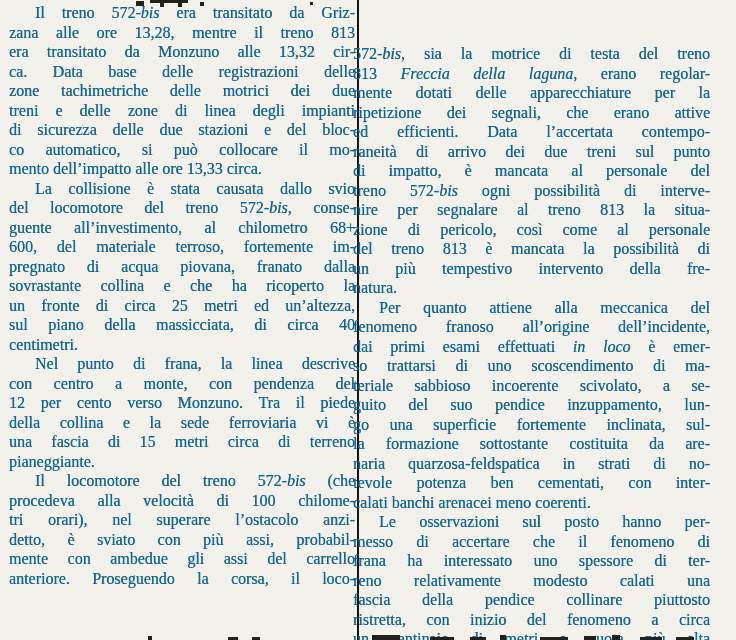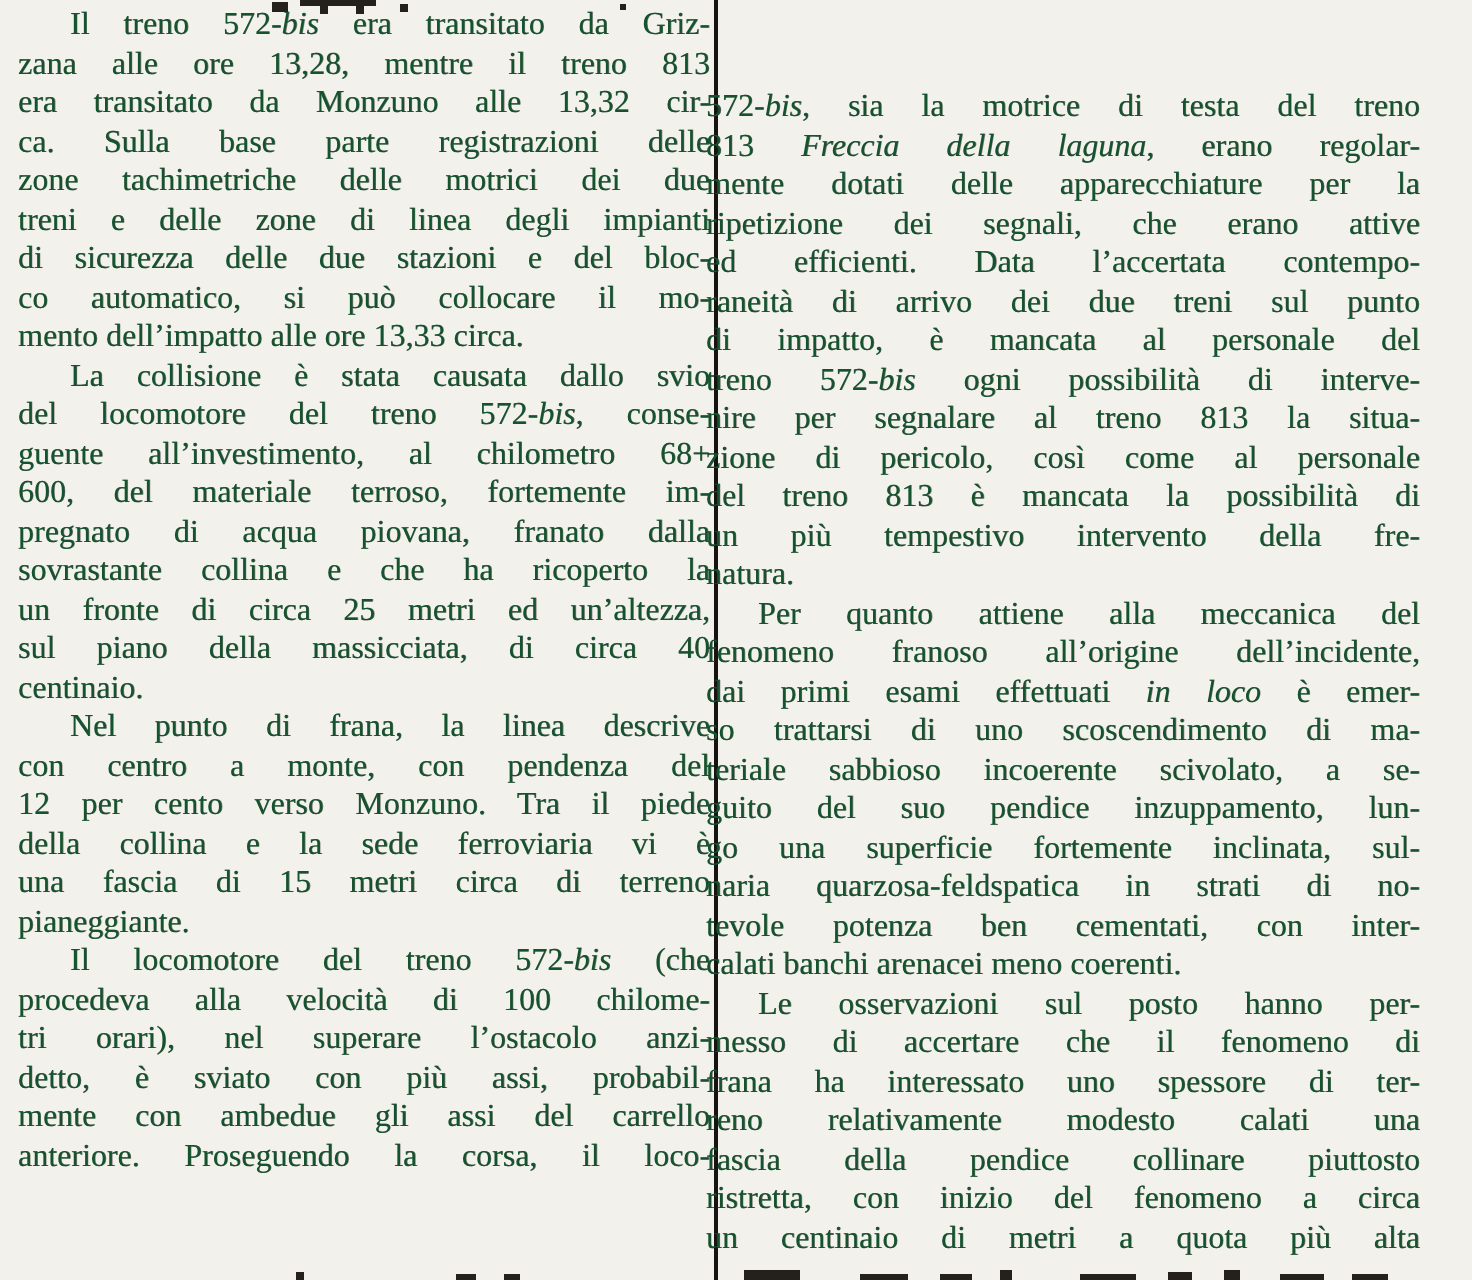--- a/index.html
+++ b/index.html
@@ -5,21 +5,21 @@
   html, body { margin: 0; padding: 0; }
   body {
     width: 736px; height: 640px;
     background: #e9e7e2;
     overflow: hidden;
   }
   .page {
     position: relative;
     width: 736px; height: 640px;
     background: #f2f1ec;
-    color: #14532d;
+    color: #0369a1;
     font-family: "Liberation Serif", "DejaVu Serif", serif;
   }
   .col { position: absolute; top: 3px; }
   .col-left  { left: 9px;  width: 346px; }
   .col-right { left: 353px; width: 357px; margin-top: 41px; }
   .line {
     height: 19.5px;
     line-height: 19.5px;
     font-size: 16px;
     text-align: justify;
@@ -50,35 +50,35 @@
   <div class="frag" style="left:178px;top:3px;width:4px;height:4px;"></div>
   <div class="frag" style="left:200px;top:2px;width:4px;height:4px;"></div>
   <div class="frag" style="left:310px;top:2px;width:3px;height:3px;"></div>
 
   <div class="divider"></div>
 
   <div class="col col-left">
       <div class="line ind"><span>Il treno 572-</span><span class="it">bis</span><span> era transitato da Griz-</span></div>
       <div class="line"><span>zana alle ore 13,28, mentre il treno 813</span></div>
       <div class="line"><span>era transitato da Monzuno alle 13,32 cir-</span></div>
-      <div class="line"><span>ca. Sulla base parte registrazioni delle</span></div>
+      <div class="line"><span>ca. Data base delle registrazioni delle</span></div>
       <div class="line"><span>zone tachimetriche delle motrici dei due</span></div>
       <div class="line"><span>treni e delle zone di linea degli impianti</span></div>
       <div class="line"><span>di sicurezza delle due stazioni e del bloc-</span></div>
       <div class="line"><span>co automatico, si può collocare il mo-</span></div>
       <div class="line end"><span>mento dell’impatto alle ore 13,33 circa.</span></div>
       <div class="line ind"><span>La collisione è stata causata dallo svio</span></div>
       <div class="line"><span>del locomotore del treno 572-</span><span class="it">bis</span><span>, conse-</span></div>
       <div class="line"><span>guente all’investimento, al chilometro 68+</span></div>
       <div class="line"><span>600, del materiale terroso, fortemente im-</span></div>
       <div class="line"><span>pregnato di acqua piovana, franato dalla</span></div>
       <div class="line"><span>sovrastante collina e che ha ricoperto la</span></div>
       <div class="line"><span>un fronte di circa 25 metri ed un’altezza,</span></div>
       <div class="line"><span>sul piano della massicciata, di circa 40</span></div>
-      <div class="line end"><span>centinaio.</span></div>
+      <div class="line end"><span>centimetri.</span></div>
       <div class="line ind"><span>Nel punto di frana, la linea descrive</span></div>
       <div class="line"><span>con centro a monte, con pendenza del</span></div>
       <div class="line"><span>12 per cento verso Monzuno. Tra il piede</span></div>
       <div class="line"><span>della collina e la sede ferroviaria vi è</span></div>
       <div class="line"><span>una fascia di 15 metri circa di terreno</span></div>
       <div class="line end"><span>pianeggiante.</span></div>
       <div class="line ind"><span>Il locomotore del treno 572-</span><span class="it">bis</span><span> (che</span></div>
       <div class="line"><span>procedeva alla velocità di 100 chilome-</span></div>
       <div class="line"><span>tri orari), nel superare l’ostacolo anzi-</span></div>
       <div class="line"><span>detto, è sviato con più assi, probabil-</span></div>
@@ -100,20 +100,21 @@
       <div class="line"><span>del treno 813 è mancata la possibilità di</span></div>
       <div class="line"><span>un più tempestivo intervento della fre-</span></div>
       <div class="line end"><span>natura.</span></div>
       <div class="line ind"><span>Per quanto attiene alla meccanica del</span></div>
       <div class="line"><span>fenomeno franoso all’origine dell’incidente,</span></div>
       <div class="line"><span>dai primi esami effettuati </span><span class="it">in loco</span><span> è emer-</span></div>
       <div class="line"><span>so trattarsi di uno scoscendimento di ma-</span></div>
       <div class="line"><span>teriale sabbioso incoerente scivolato, a se-</span></div>
       <div class="line"><span>guito del suo pendice inzuppamento, lun-</span></div>
       <div class="line"><span>go una superficie fortemente inclinata, sul-</span></div>
+      <div class="line"><span>la formazione sottostante costituita da are-</span></div>
       <div class="line"><span>naria quarzosa-feldspatica in strati di no-</span></div>
       <div class="line"><span>tevole potenza ben cementati, con inter-</span></div>
       <div class="line end"><span>calati banchi arenacei meno coerenti.</span></div>
       <div class="line ind"><span>Le osservazioni sul posto hanno per-</span></div>
       <div class="line"><span>messo di accertare che il fenomeno di</span></div>
       <div class="line"><span>frana ha interessato uno spessore di ter-</span></div>
       <div class="line"><span>reno relativamente modesto calati una</span></div>
       <div class="line"><span>fascia della pendice collinare piuttosto</span></div>
       <div class="line"><span>ristretta, con inizio del fenomeno a circa</span></div>
       <div class="line"><span>un centinaio di metri a quota più alta</span></div>

